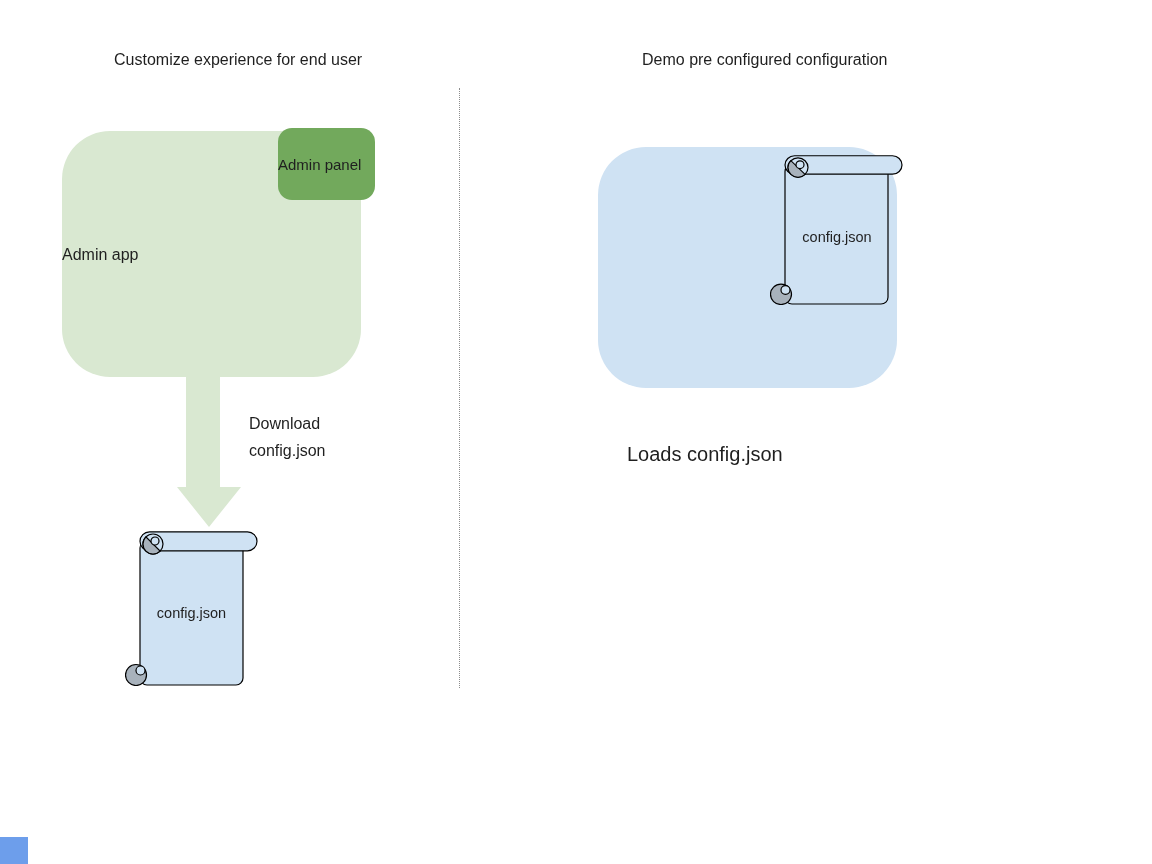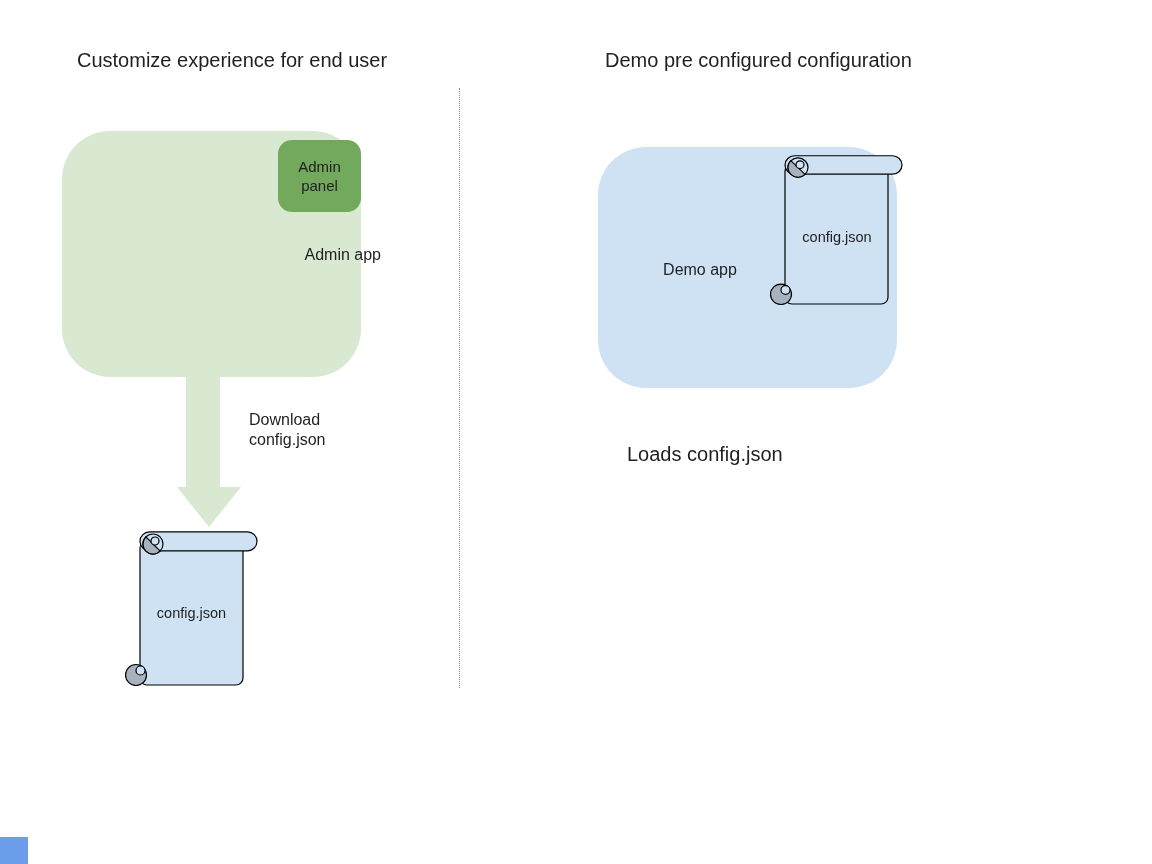--- a/index.html
+++ b/index.html
@@ -10,42 +10,42 @@
     --ink:#1f1f1f;
     --divider:#8c8c8c;
     --corner-blue:#6d9eeb;
   }
   html,body{margin:0;padding:0;background:#fff;}
   .canvas{
     position:relative;width:1152px;height:864px;background:#ffffff;
     font-family:"Liberation Sans", sans-serif;color:var(--ink);overflow:hidden;
   }
   .abs{position:absolute;}
-  .section-title{font-size:20px;line-height:20px;white-space:nowrap;}
+  .section-title{font-size:16px;line-height:20px;white-space:nowrap;margin-left:37px;}
   .divider{
     left:459px;top:88px;height:600px;width:0;
     border-left:1px dotted var(--divider);
   }
   .admin-app-box{
     left:62px;top:131px;width:299px;height:246px;
     background:var(--green-light);border-radius:48px;
   }
   .admin-panel-box{
-    left:278px;top:140px;width:83px;height:72px;
+    left:278px;top:128px;width:97px;height:72px;
     background:var(--green-dark);border-radius:14px;
     display:flex;align-items:center;justify-content:flex-start;text-align:center;
     font-size:15px;line-height:19px;
   }
   .admin-app-label{
-    left:62px;top:245px;width:319px;text-align:right;
+    left:62px;top:245px;width:319px;text-align:left;
     font-size:16px;line-height:20px;
   }
   .download-arrow{left:177px;top:376px;}
   .download-label{
-    left:249px;top:410px;font-size:16px;line-height:20px;white-space:pre-line;
+    left:249px;top:410px;font-size:16px;line-height:27px;white-space:pre-line;
   }
   .demo-app-box{
     left:598px;top:147px;width:299px;height:241px;
     background:var(--blue-light);border-radius:48px;
   }
   .demo-app-label{
     left:598px;top:260px;width:204px;text-align:center;
     font-size:16px;line-height:20px;
   }
   .scroll{position:absolute;}
@@ -92,21 +92,20 @@
     <circle class="curl-gray" cx="11" cy="144" r="10.5"></circle>
     <circle class="sf" cx="15.5" cy="139.5" r="4.5"></circle>
     <rect class="sf" x="15" y="0.8" width="117" height="19" rx="9.5"></rect>
     <circle class="sf" cx="28" cy="13" r="10"></circle>
     <path class="curl-gray" d="M20.9 5.9 A10 10 0 0 0 35.1 20.1 Z"></path>
     <circle class="sf" cx="30" cy="10" r="4"></circle>
   </svg>
   <div class="abs scroll-label scroll-label-left">config.json</div>
 
   <div class="abs demo-app-box"></div>
-  <div class="abs demo-app-label">Demo app</div>
 
   <svg class="scroll scroll-right" width="133" height="150" viewBox="0 0 133 155" preserveAspectRatio="none">
     <rect class="sf" x="15" y="10" width="103" height="144" rx="7"></rect>
     <circle class="curl-gray" cx="11" cy="144" r="10.5"></circle>
     <circle class="sf" cx="15.5" cy="139.5" r="4.5"></circle>
     <rect class="sf" x="15" y="0.8" width="117" height="19" rx="9.5"></rect>
     <circle class="sf" cx="28" cy="13" r="10"></circle>
     <path class="curl-gray" d="M20.9 5.9 A10 10 0 0 0 35.1 20.1 Z"></path>
     <circle class="sf" cx="30" cy="10" r="4"></circle>
   </svg>

